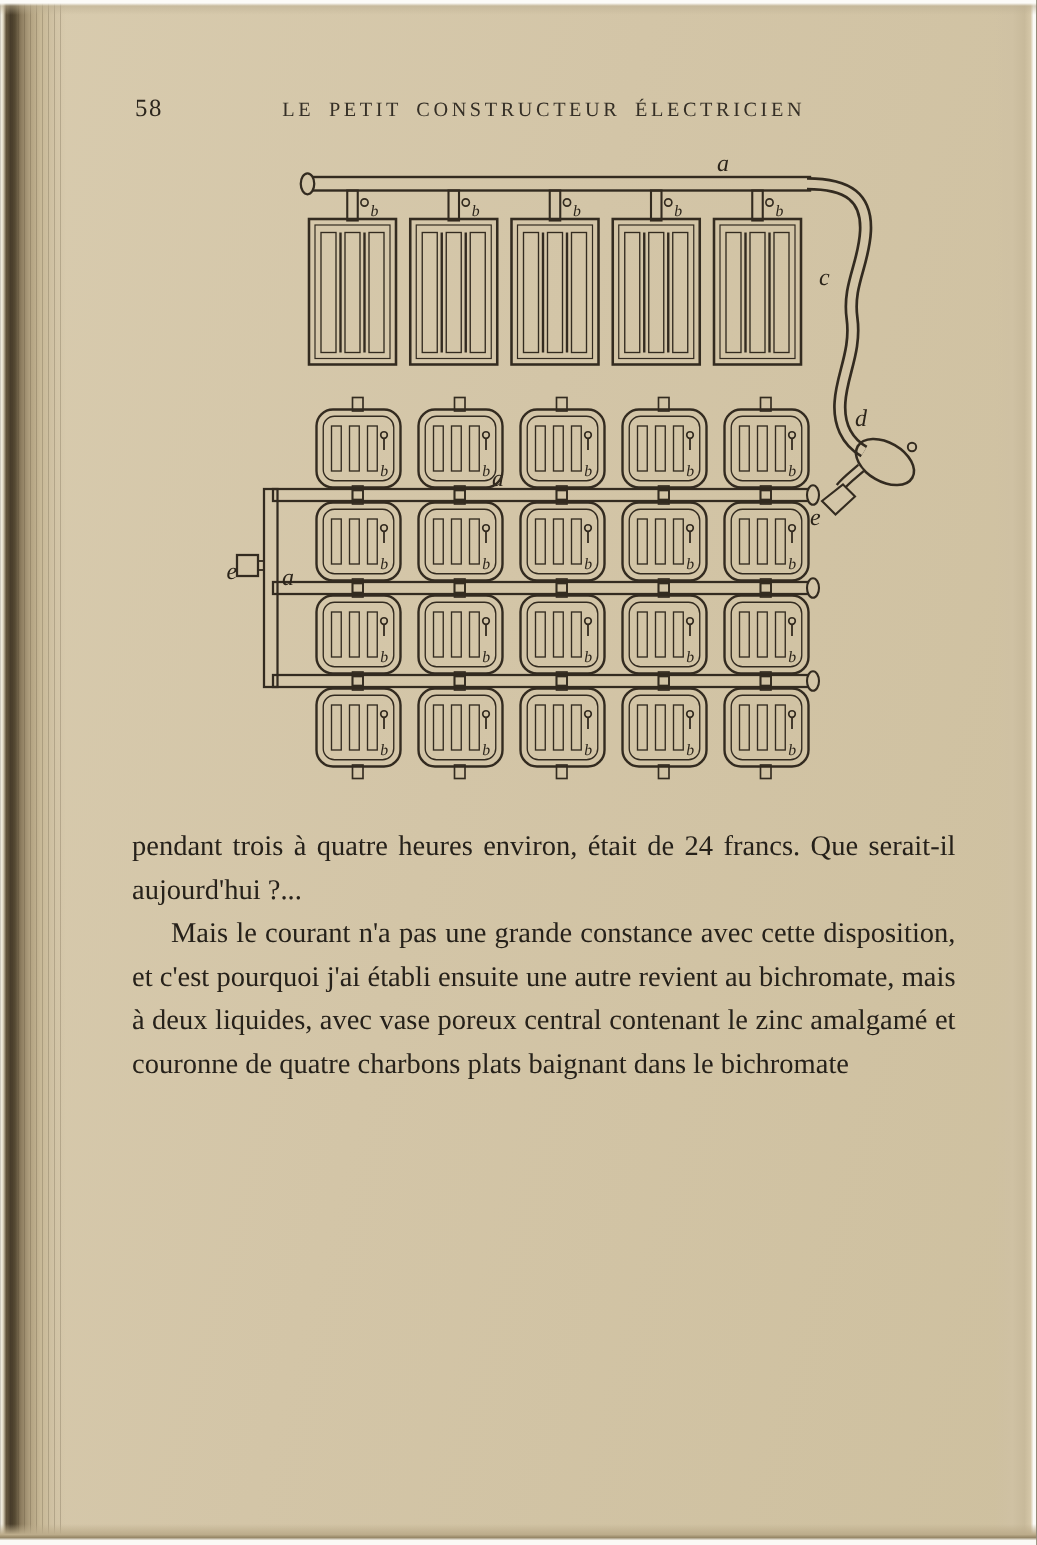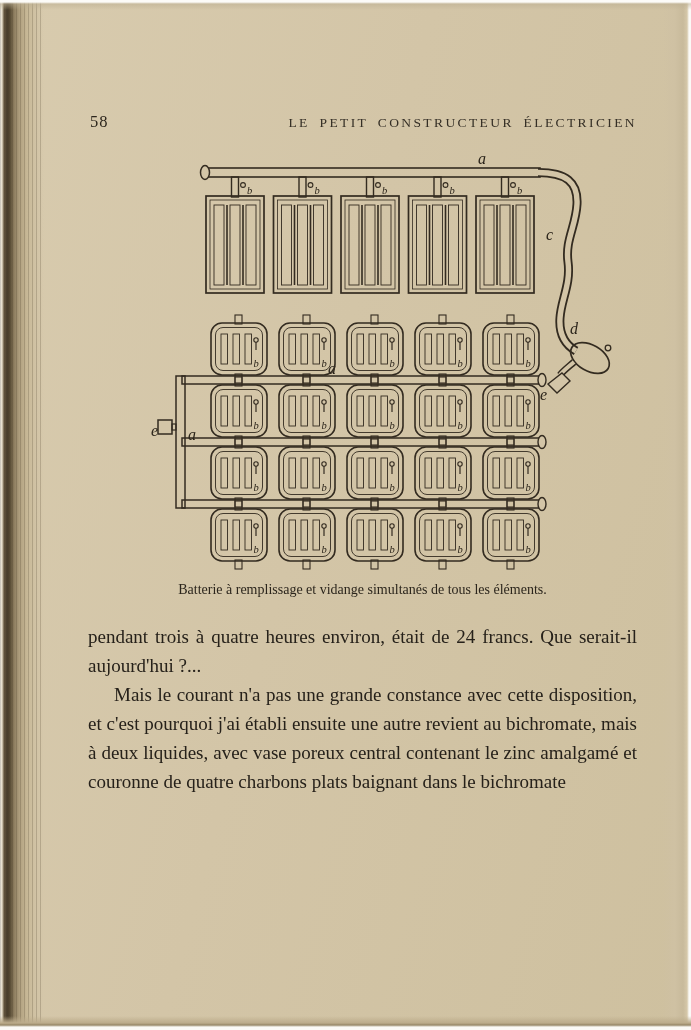--- a/index.html
+++ b/index.html
@@ -24,26 +24,26 @@
   }
   .edge-top {
     position:absolute; left:0; right:0; top:0; height:10px; z-index:4; pointer-events:none;
     background: linear-gradient(180deg, #fcfbf8 0px, #fcfbf8 2px, rgba(188,175,146,.55) 4px, rgba(211,197,169,0) 10px);
   }
   .edge-bottom {
     position:absolute; left:0; right:0; bottom:0; height:14px; z-index:4; pointer-events:none;
     background: linear-gradient(0deg, #fbfaf6 0px, #fbfaf6 3px, #978868 5px, #bcac8b 7px, rgba(211,197,169,0) 14px);
   }
 
-  .content { position:relative; padding:112px 54px 0 88px; z-index:1; }
+  .content { position:relative; padding:62px 54px 0 88px; z-index:1; }
 
   .running-head { position:relative; height:20px; margin-bottom:26px; }
   .folio { position:absolute; left:2px; top:0; font-size:16.5px; letter-spacing:1px; color:#2c261d; }
   .running-title {
-    display:block; text-align:right; font-size:13.5px; letter-spacing:2.4px;
+    display:block; text-align:center; font-size:13.5px; letter-spacing:2.4px;
     word-spacing:4px; padding-top:3px; color:#352f26;
   }
 
   .body { font-size:19px; line-height:29px; text-align:justify; margin:0; color:#26211a; }
   .p2 { margin-top:24px; }
   .p3 { text-indent:26px; }
 
   figure.fig-block { margin:-2px 0 0 0; }
   svg.fig { display:block; margin-left:62px; }
   figcaption { margin-top:6px; text-align:center; color:#2b251c; }
@@ -172,21 +172,20 @@
 
           <use href="#pcell" xlink:href="#pcell" x="60" y="352"></use>
           <use href="#pcell" xlink:href="#pcell" x="128" y="352"></use>
           <use href="#pcell" xlink:href="#pcell" x="196" y="352"></use>
           <use href="#pcell" xlink:href="#pcell" x="264" y="352"></use>
           <use href="#pcell" xlink:href="#pcell" x="332" y="352"></use>
         </g>
       </svg>
 
       <figcaption>
-        <div class="cap2">Batterie à remplissage et vidange simultanés de tous les éléments.</div>
       </figcaption>
     </figure>
 
     <p class="body p2">pendant trois à quatre heures environ, était de 24 francs. Que serait-il aujourd'hui ?...</p>
     <p class="body p3">Mais le courant n'a pas une grande constance avec cette disposition, et c'est pourquoi j'ai établi ensuite une autre revient au bichromate, mais à deux liquides, avec vase poreux central contenant le zinc amalgamé et couronne de quatre charbons plats baignant dans le bichromate</p>
 
   </div>
 </div>
 
 </body></html>

